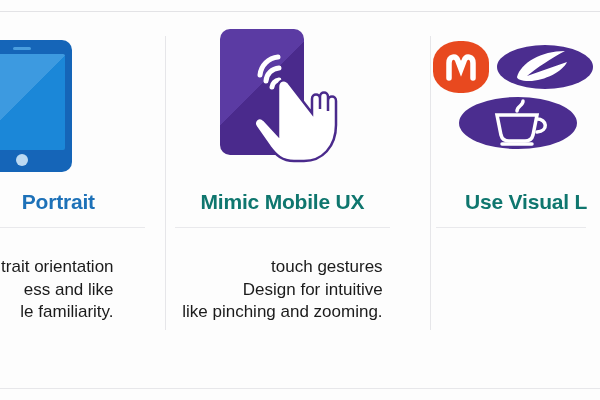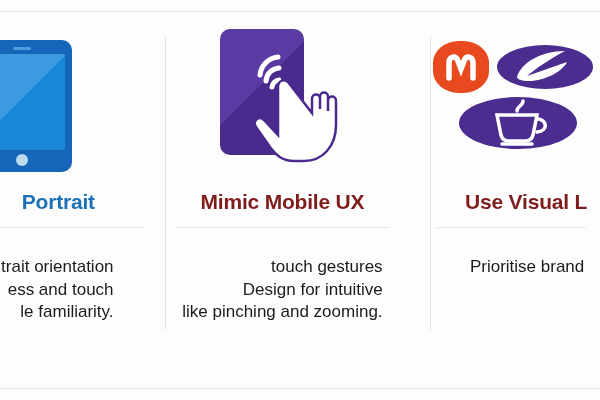--- a/index.html
+++ b/index.html
@@ -105,21 +105,21 @@
   }
 
   
   .heading{
     font-size:21px;font-weight:bold;letter-spacing:-0.2px;
     white-space:nowrap;
     line-height:1;
     margin-top:4px;
   }
   .heading-blue{color:#1d71b8;}
-  .heading-purple{color:#7f1d1d;}
+  .heading-purple{color:#0f766e;}
 
   .hrule{
     height:1px;background:#e9e9ec;margin-top:15px;
   }
   .hrule-left{width:148px;margin-left:-14px;}
   .hrule-mid{width:215px;}
   .hrule-right{width:150px;margin-left:14px;}
 
   .body-text{
     margin-top:28px;
@@ -153,21 +153,21 @@
           </div>
         </div>
       </div>
 
       <div class="heading heading-blue head-shift-left">Portrait</div>
 
       <div class="hrule hrule-left"></div>
 
       <div class="body-text shift-left">
         <div>trait orientation</div>
-        <div>ess and touch</div>
+        <div>ess and like</div>
         <div>le familiarity.</div>
       </div>
     </div>
 
     <div class="col col-mid">
       <div class="icon-area">
         <div class="tap-wrap">
           <div class="tablet-purple"></div>
           <svg class="tap-svg" width="132" height="142" viewBox="0 0 132 142">
             <g fill="none" stroke="#ffffff" stroke-width="5" stroke-linecap="round">
@@ -236,21 +236,20 @@
           </div>
 
         </div>
       </div>
 
       <div class="heading heading-purple head-shift-right">Use Visual L</div>
 
       <div class="hrule hrule-right"></div>
 
       <div class="body-text shift-right">
-        <div>Prioritise brand</div>
       </div>
     </div>
 
   </div>
 
   <div class="vdiv vdiv-1"></div>
   <div class="vdiv vdiv-2"></div>
 
 </div>
 

